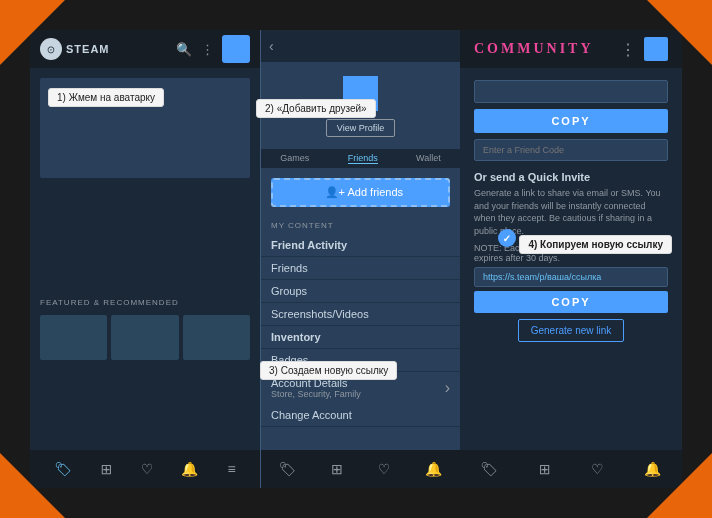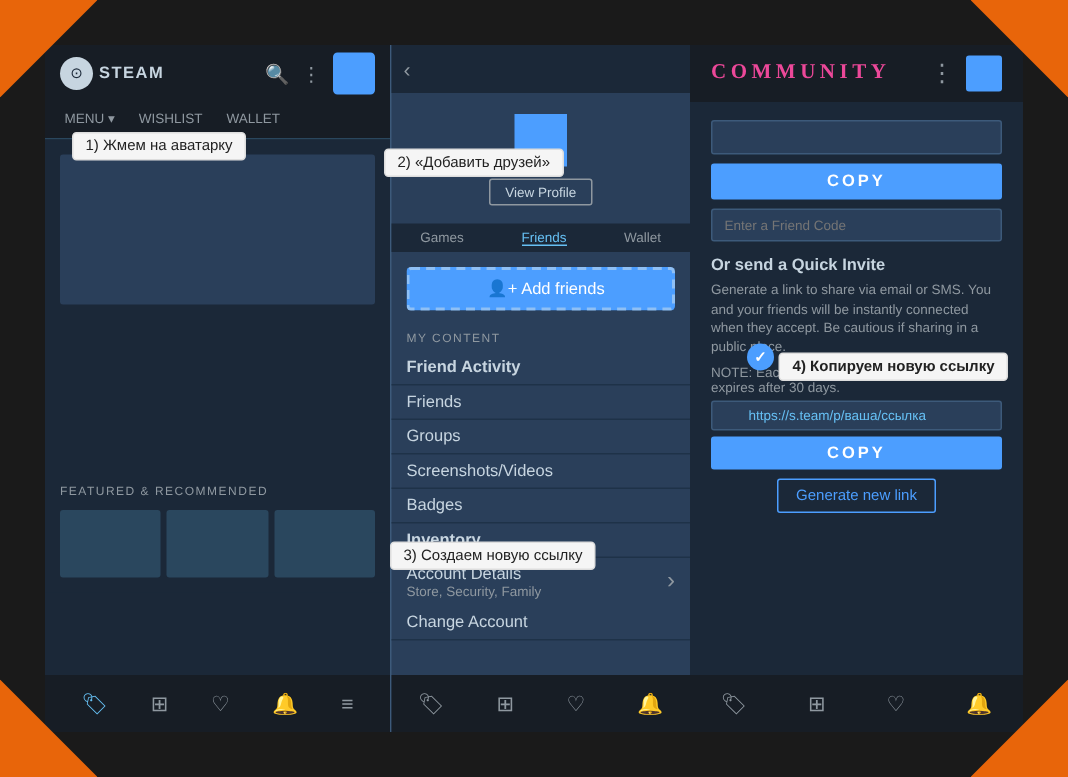--- a/index.html
+++ b/index.html
@@ -362,21 +362,21 @@
       color: #8f98a0;
       font-size: 9px;
       line-height: 1.4;
       margin-bottom: 6px;
     }
 
     .link-display {
       background: #2a3f5a;
       border: 1px solid #3d5a7a;
       color: #66c0f4;
-      padding: 4px 24px;
+      padding: 4px 8px;
       font-size: 9px;
       border-radius: 2px;
       margin-bottom: 4px;
     }
 
     .copy-btn-blue {
       background: #4c9eff;
       border: none;
       color: white;
       padding: 5px 0;
@@ -533,25 +533,20 @@
         <div class="steam-icon">⊙</div>
         <span class="steam-text">STEAM</span>
       </div>
       <div class="header-icons">
         <span style="color:#8f98a0;font-size:13px;">🔍</span>
         <span style="color:#8f98a0;font-size:13px;">⋮</span>
         <div class="avatar-circle"></div>
       </div>
     </div>
 
-    <div class="nav-tabs">
-      <span class="nav-tab">MENU ▾</span>
-      <span class="nav-tab">WISHLIST</span>
-      <span class="nav-tab">WALLET</span>
-    </div>
 
     <div class="left-content">
       <div style="height:100px; background:#2a3f5a; margin-bottom:6px; border-radius:2px;"></div>
       <p class="featured-label">FEATURED &amp; RECOMMENDED</p>
       <div class="featured-images">
         <div class="featured-img"></div>
         <div class="featured-img"></div>
         <div class="featured-img"></div>
       </div>
     </div>
@@ -586,22 +581,22 @@
       <span>Add friends</span>
     </button>
 
     <p class="my-content-label">MY CONTENT</p>
 
     <ul class="content-list">
       <li class="content-item bold">Friend Activity</li>
       <li class="content-item">Friends</li>
       <li class="content-item">Groups</li>
       <li class="content-item">Screenshots/Videos</li>
+      <li class="content-item bold">Inventory</li>
       <li class="content-item">Badges</li>
-      <li class="content-item bold">Inventory</li>
     </ul>
 
     <div class="account-details">
       <div>
         <div class="account-text">Account Details</div>
         <div class="account-sub">Store, Security, Family</div>
       </div>
       <span style="color:#8f98a0;">›</span>
     </div>
 

